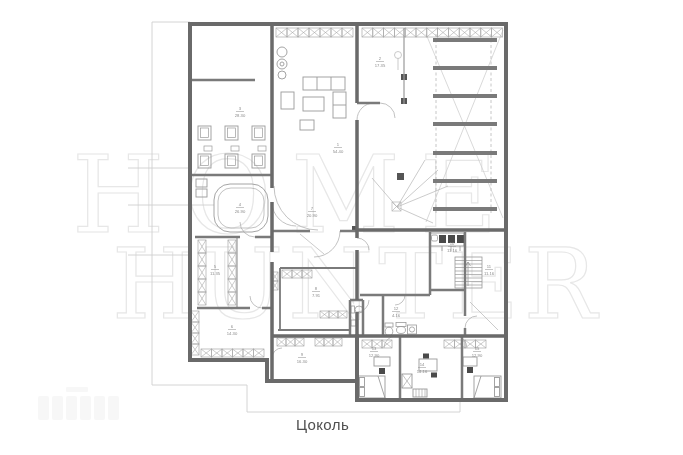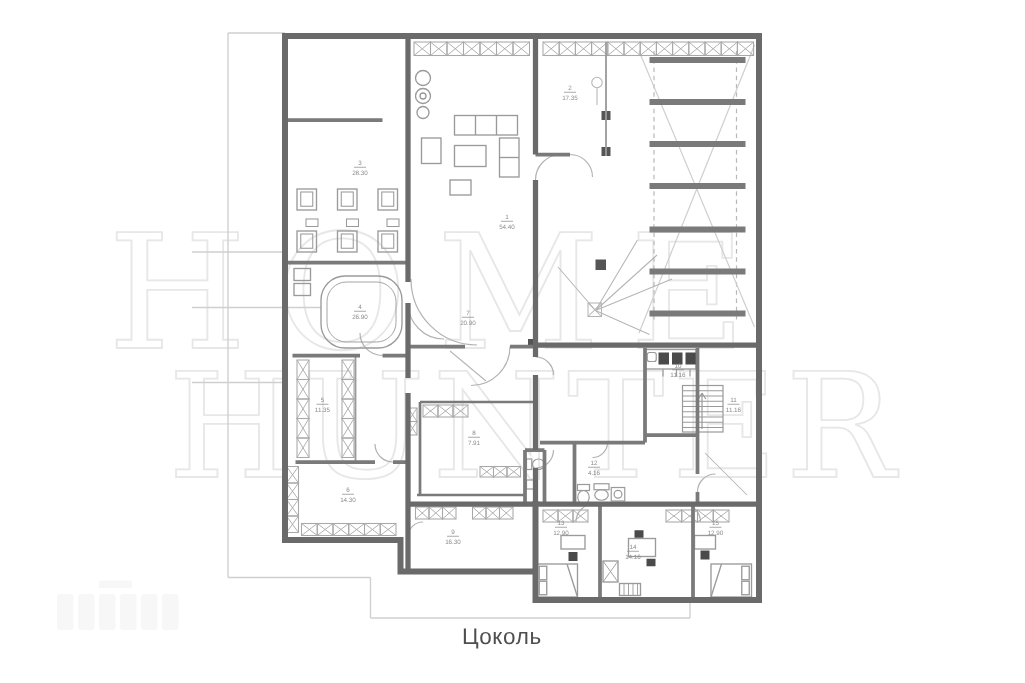--- a/index.html
+++ b/index.html
@@ -1,20 +1,20 @@
 <!DOCTYPE html>
 <html><head>
 <meta charset="utf-8">
 <style>
   html,body{margin:0;padding:0;background:#ffffff;}
   #stage{position:relative;width:683px;height:455px;background:#ffffff;overflow:hidden;
          font-family:"Liberation Sans",sans-serif;}
   #plan-svg{position:absolute;left:0;top:0;}
   #caption{position:absolute;left:296px;top:416px;font-size:15px;letter-spacing:.4px;
-           color:#4f4f4f;font-family:"Liberation Sans",sans-serif;margin-left:12px;}
+           color:#4f4f4f;font-family:"Liberation Sans",sans-serif;}
 </style>
 </head>
 <body>
 
 <div id="stage">
 
 <svg id="plan-svg" width="683" height="455" viewBox="0 0 683 455">
 
   <g>
     <text x="72" y="232" font-size="106" letter-spacing="20" font-family="DejaVu Serif, serif" fill="none" stroke="#e7e7e7" stroke-width="1.2">HOME</text>

